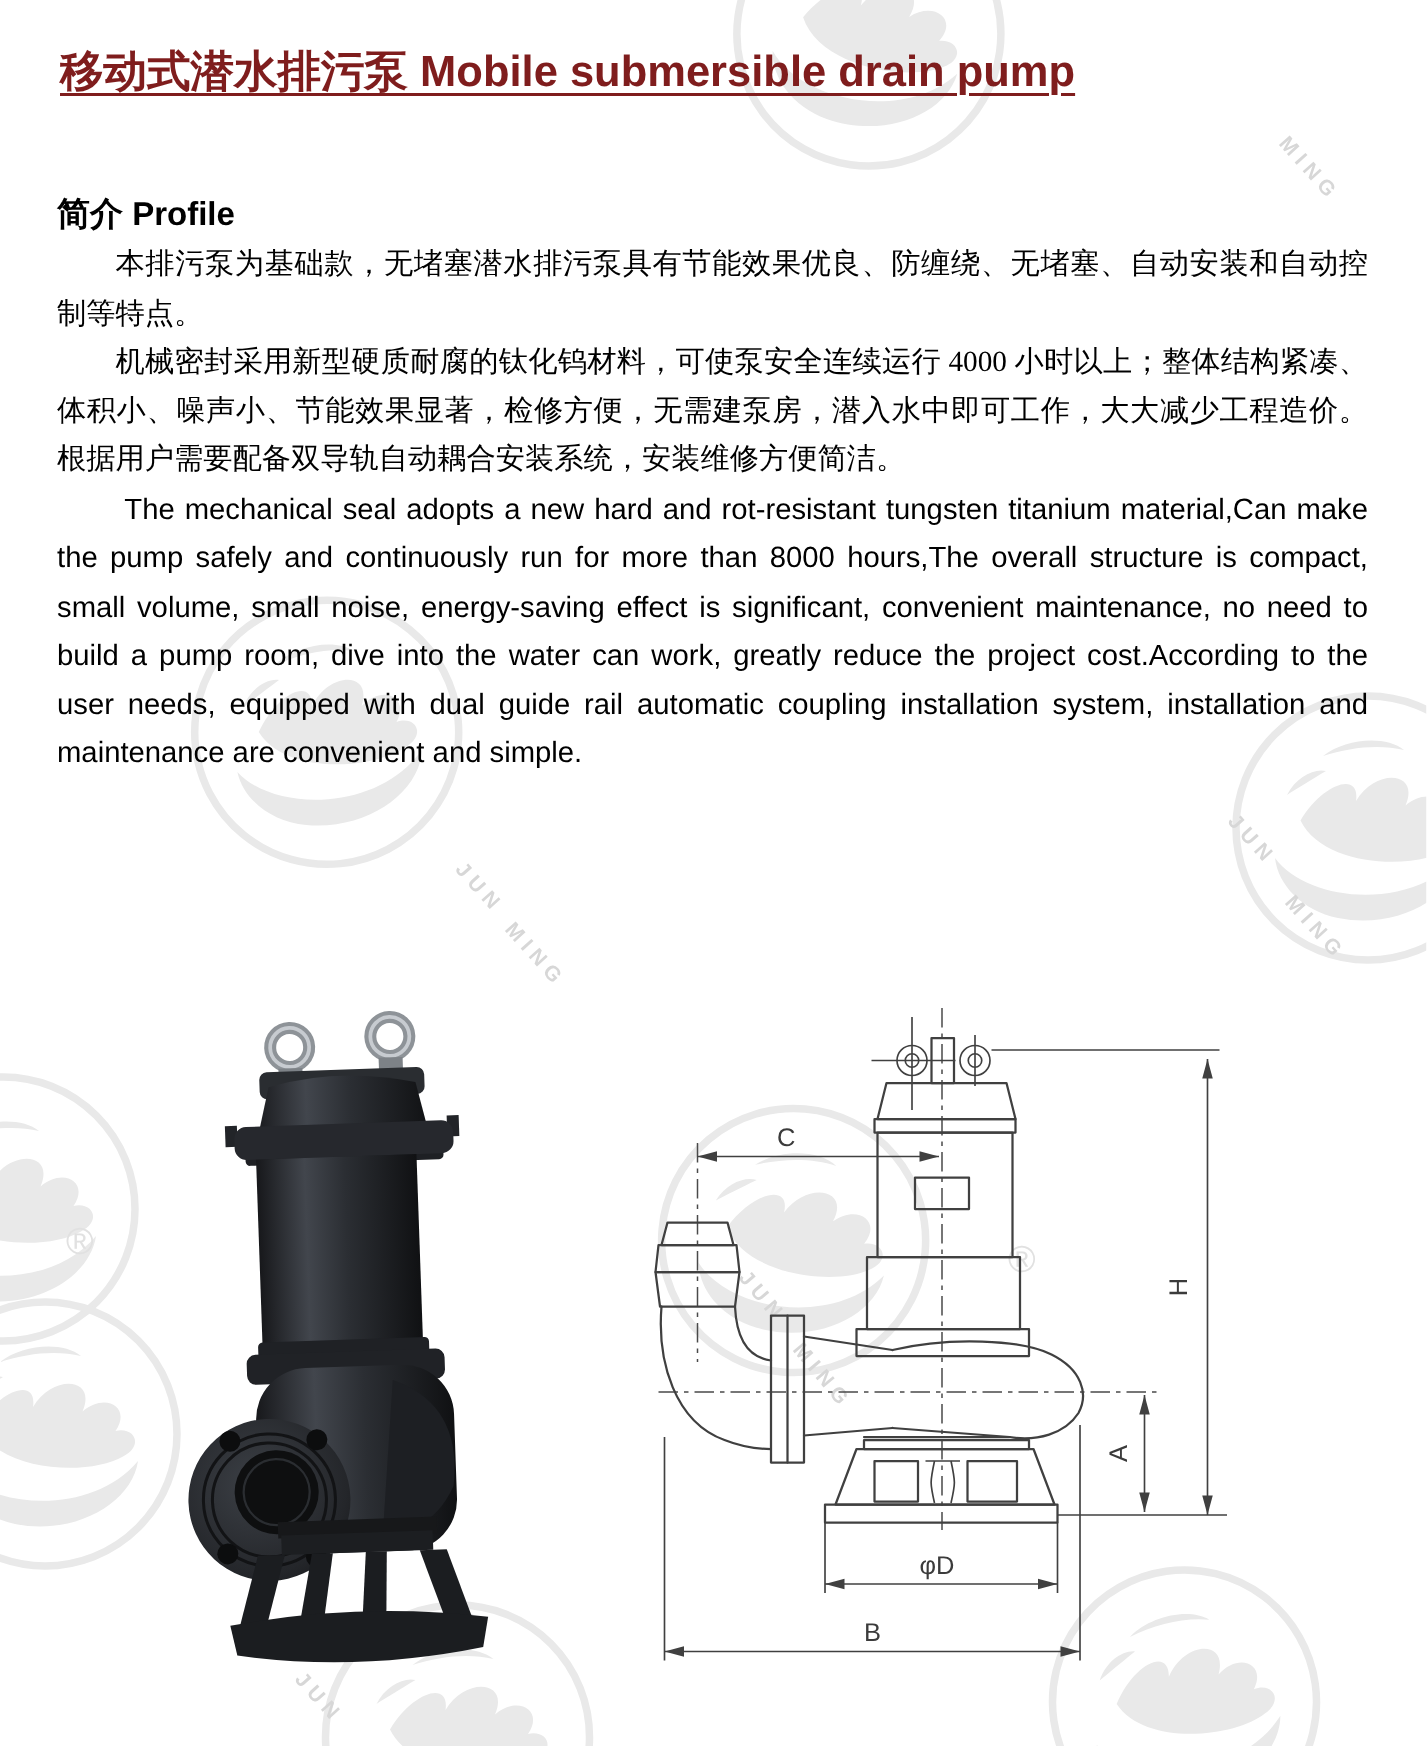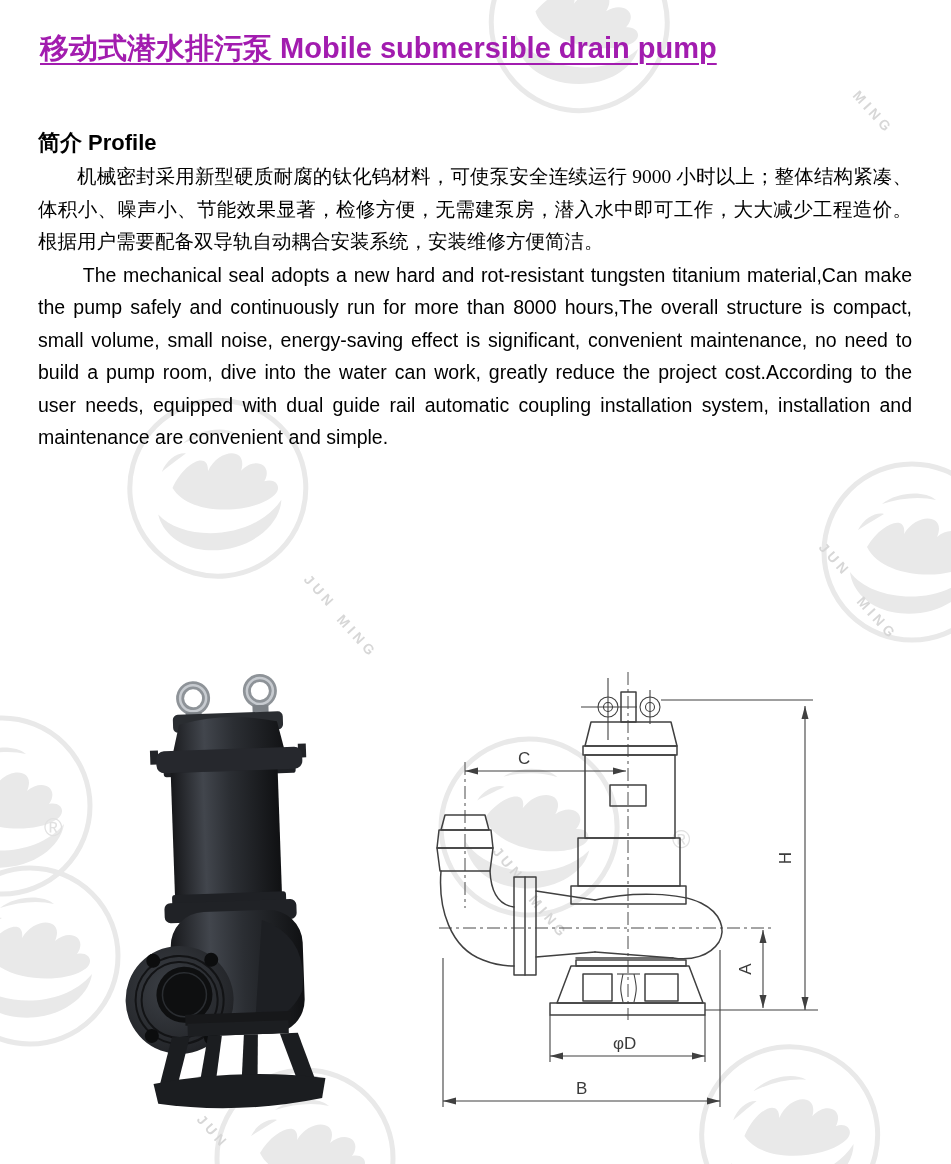--- a/index.html
+++ b/index.html
@@ -3,21 +3,21 @@
 <meta charset="utf-8">
 <style>
   html,body{margin:0;padding:0;background:#fff;}
   .page{position:relative;width:951px;height:1164px;background:#ffffff;overflow:hidden;
         font-family:"Liberation Sans",sans-serif;color:#000;}
   .layer-wm{position:absolute;inset:0;z-index:0;}
   .layer-content{position:absolute;inset:0;z-index:1;}
 
   
   .doc-header{position:absolute;left:40px;top:27px;right:30px;}
-  .doc-title{margin:0;font-size:29px;line-height:42px;font-weight:bold;color:#a21caf;
+  .doc-title{margin:0;font-size:29px;line-height:42px;font-weight:bold;color:#7f1d1d;
              text-decoration:underline;text-decoration-thickness:2px;text-underline-offset:5px;}
   .doc-title .zh{font-family:"Liberation Serif",serif;}
   .doc-title .en{font-family:"Liberation Sans",sans-serif;}
 
   
   .profile{position:absolute;left:38px;right:39px;top:128px;}
   .profile h2{margin:0 0 3px 0;font-size:22px;line-height:30px;font-weight:bold;color:#000;}
   .profile h2 .zh{font-family:"Liberation Serif",serif;}
   .profile p{margin:0;font-size:19.5px;line-height:32.5px;text-align:justify;}
   .profile p.zh{font-family:"Liberation Serif",serif;text-indent:2em;}
@@ -96,21 +96,22 @@
   </svg>
 
   <div class="layer-content">
 
     <header class="doc-header">
       <h1 class="doc-title"><span class="zh">移动式潜水排污泵</span><span class="en"> Mobile submersible drain pump</span></h1>
     </header>
 
     <section class="profile">
       <h2><span class="zh">简介</span><span> Profile</span></h2>
-      <p class="zh">机械密封采用新型硬质耐腐的钛化钨材料，可使泵安全连续运行 9000 小时以上；整体结构紧凑、体积小、噪声小、节能效果显著，检修方便，无需建泵房，潜入水中即可工作，大大减少工程造价。根据用户需要配备双导轨自动耦合安装系统，安装维修方便简洁。</p>
+      <p class="zh">本排污泵为基础款，无堵塞潜水排污泵具有节能效果优良、防缠绕、无堵塞、自动安装和自动控制等特点。</p>
+      <p class="zh">机械密封采用新型硬质耐腐的钛化钨材料，可使泵安全连续运行 4000 小时以上；整体结构紧凑、体积小、噪声小、节能效果显著，检修方便，无需建泵房，潜入水中即可工作，大大减少工程造价。根据用户需要配备双导轨自动耦合安装系统，安装维修方便简洁。</p>
       <p class="en">The mechanical seal adopts a new hard and rot-resistant tungsten titanium material,Can make the pump safely and continuously run for more than 8000 hours,The overall structure is compact, small volume, small noise, energy-saving effect is significant, convenient maintenance, no need to build a pump room, dive into the water can work, greatly reduce the project cost.According to the user needs, equipped with dual guide rail automatic coupling installation system, installation and maintenance are convenient and simple.</p>
     </section>
 
     <svg class="fig-photo" viewBox="0 0 312 472" aria-hidden="true">
       <defs>
         <linearGradient id="pbody" x1="0" y1="0" x2="1" y2="0">
           <stop offset="0" stop-color="#17181b"></stop>
             <stop offset="0.3" stop-color="#42464d"></stop>
           <stop offset="0.55" stop-color="#2b2e33"></stop>
             <stop offset="1" stop-color="#101113"></stop>

